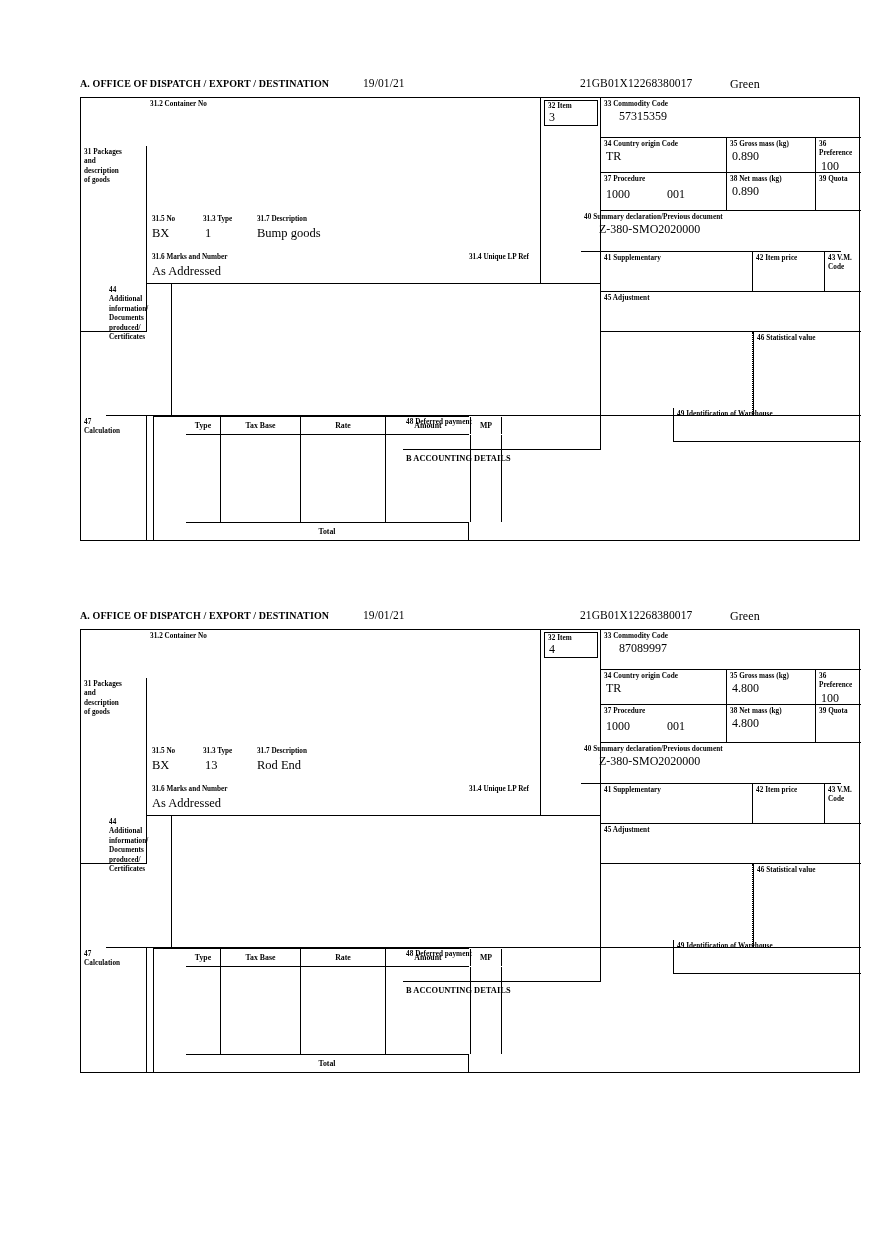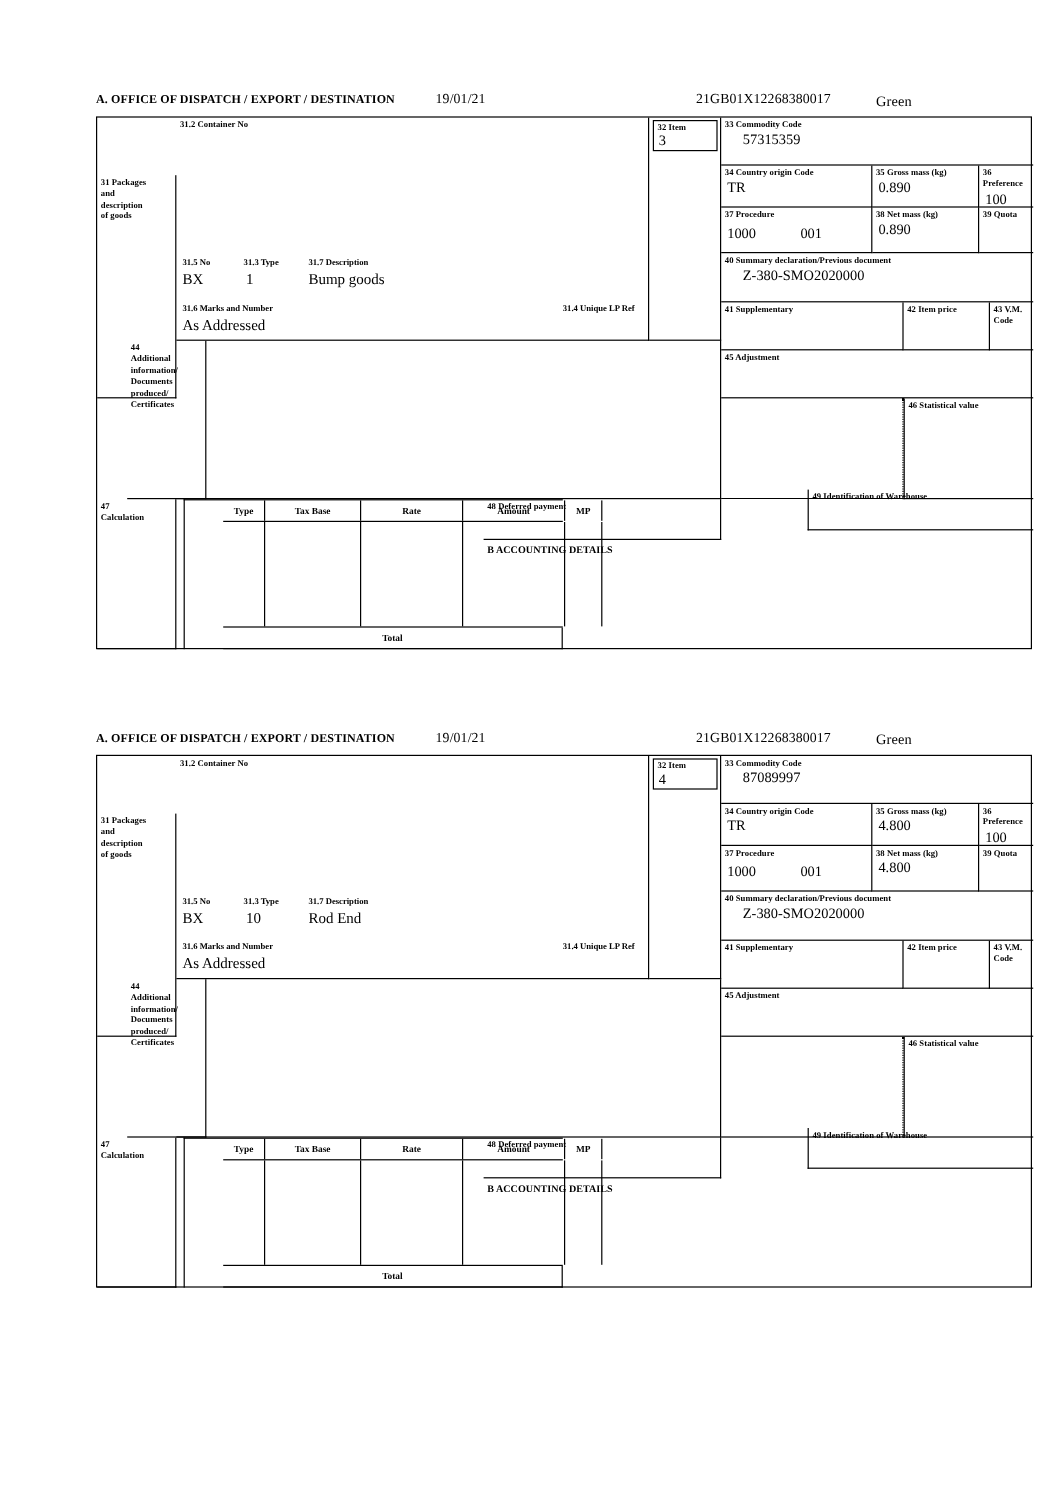--- a/index.html
+++ b/index.html
@@ -131,21 +131,21 @@
   .cB  { left: 322px; top: 352px; width: 458px; height: 91px; }
 
   
   .c33 { left: 520px; top: 0; width: 260px; height: 40px; border-bottom: 1px solid #000; border-right: none; }
   .c34 { left: 520px; top: 40px; width: 126px; height: 35px; border-right: 1px solid #000; border-bottom: 1px solid #000; }
   .c35 { left: 646px; top: 40px; width: 89px; height: 35px; border-right: 1px solid #000; border-bottom: 1px solid #000; }
   .c36 { left: 735px; top: 40px; width: 45px; height: 35px; border-bottom: 1px solid #000; border-right: none; }
   .c37 { left: 520px; top: 75px; width: 126px; height: 38px; border-right: 1px solid #000; border-bottom: 1px solid #000; }
   .c38 { left: 646px; top: 75px; width: 89px; height: 38px; border-right: 1px solid #000; border-bottom: 1px solid #000; }
   .c39 { left: 735px; top: 75px; width: 45px; height: 38px; border-bottom: 1px solid #000; border-right: none; }
-  .c40 { left: 520px; top: 113px; width: 260px; height: 41px; border-bottom: 1px solid #000; border-right: none; }
+  .c40 { left: 500px; top: 113px; width: 260px; height: 41px; border-bottom: 1px solid #000; border-right: none; }
   .c41 { left: 520px; top: 154px; width: 152px; height: 40px; border-right: 1px solid #000; border-bottom: 1px solid #000; }
   .c42 { left: 672px; top: 154px; width: 72px; height: 40px; border-right: 1px solid #000; border-bottom: 1px solid #000; }
   .c43 { left: 744px; top: 154px; width: 36px; height: 40px; border-bottom: 1px solid #000; border-right: none; }
   .c45 { left: 520px; top: 194px; width: 260px; height: 40px; border-bottom: 1px solid #000; border-right: none; }
   .c46 { left: 672px; top: 234px; width: 108px; height: 84px; border-bottom: 1px solid #000; border-right: none; border-left: 1px solid #000; }
   .dotted {
     position: absolute; left: 520px; top: 234px;
     width: 152px; height: 84px;
     border-right: 1px dotted #000;
     border-bottom: 1px solid #000;
@@ -349,21 +349,21 @@
       </div>
 
       <div class="cell c312">
         <div class="lbl">31.2 Container No</div>
         <div class="val"></div>
 
         <div class="desc-row">
           <span class="h" style="left:5px;">31.5 No</span>
           <span class="v" style="left:5px;">BX</span>
           <span class="h" style="left:56px;">31.3 Type</span>
-          <span class="v" style="left:58px;">10</span>
+          <span class="v" style="left:58px;">13</span>
           <span class="h" style="left:110px;">31.7 Description</span>
           <span class="v" style="left:110px;">Rod End</span>
         </div>
 
         <div class="marks-row">
           <span style="position:absolute;left:5px;font-size:7.2px;font-weight:bold;">31.6 Marks and Number</span>
           <span style="position:absolute;left:5px;top:11px;font-size:12.5px;">As Addressed</span>
           <span style="position:absolute;left:322px;font-size:7.2px;font-weight:bold;">31.4 Unique LP Ref</span>
           <span style="position:absolute;left:322px;top:11px;font-size:12px;"></span>
         </div>

